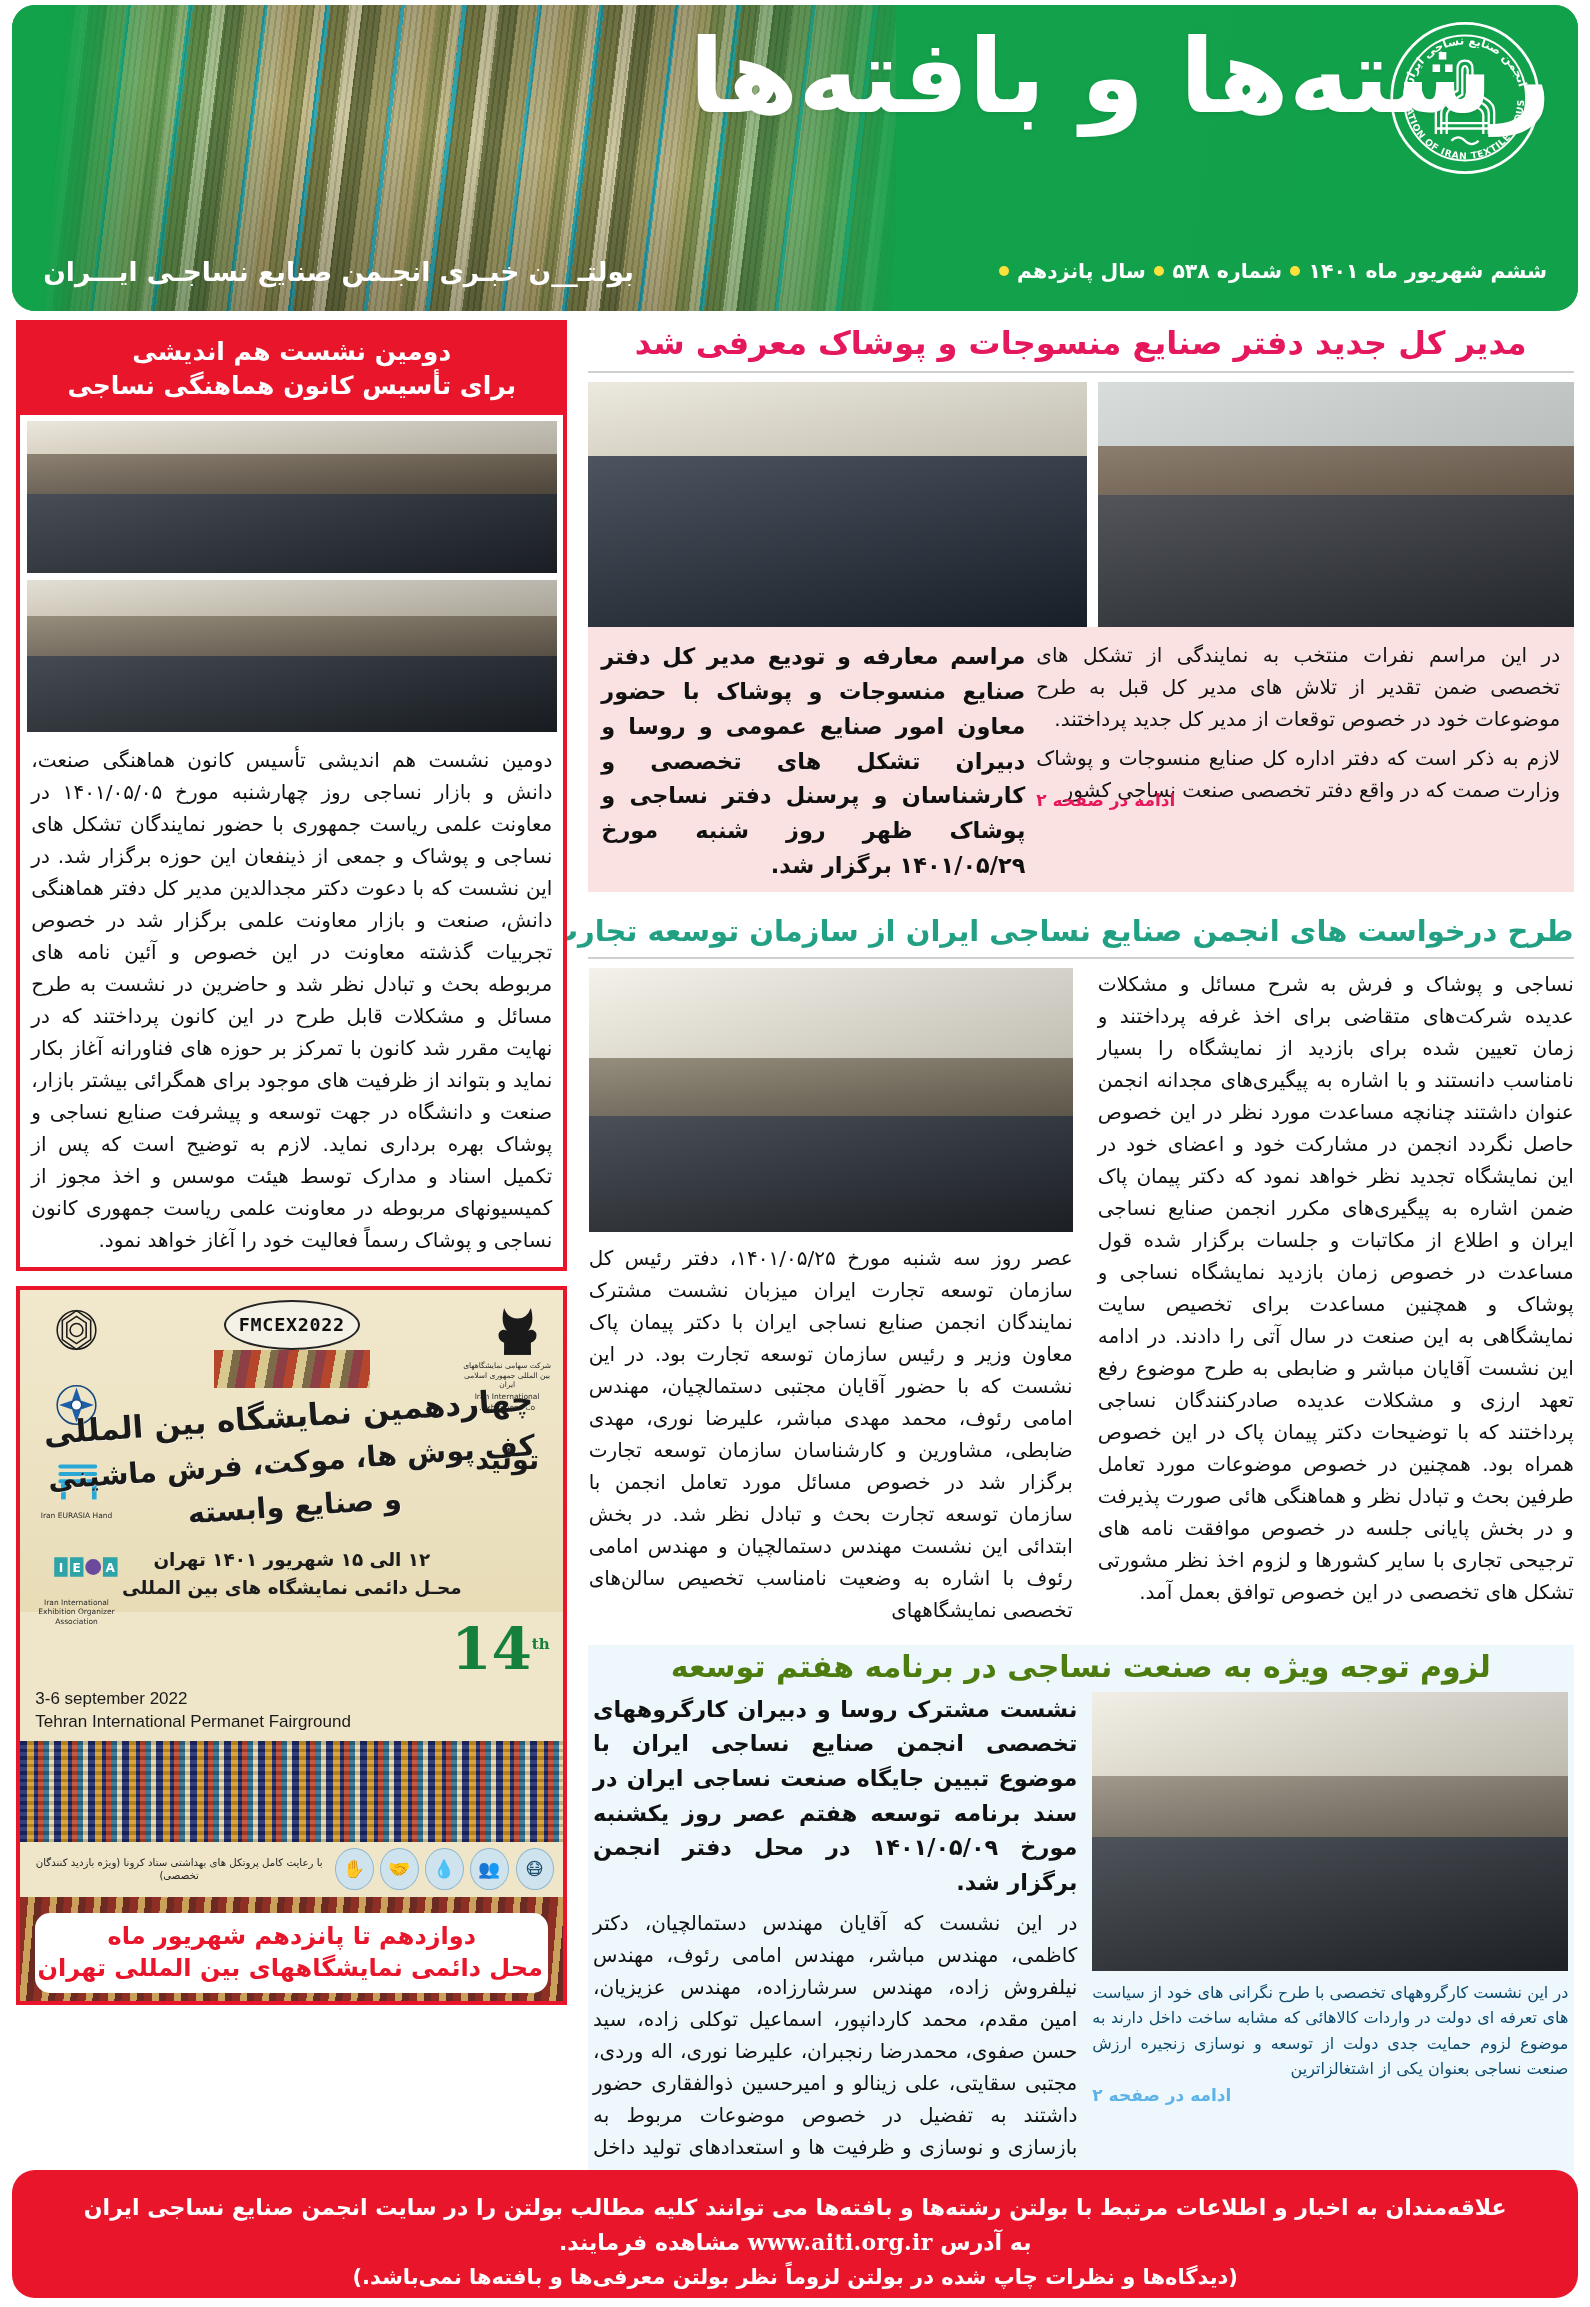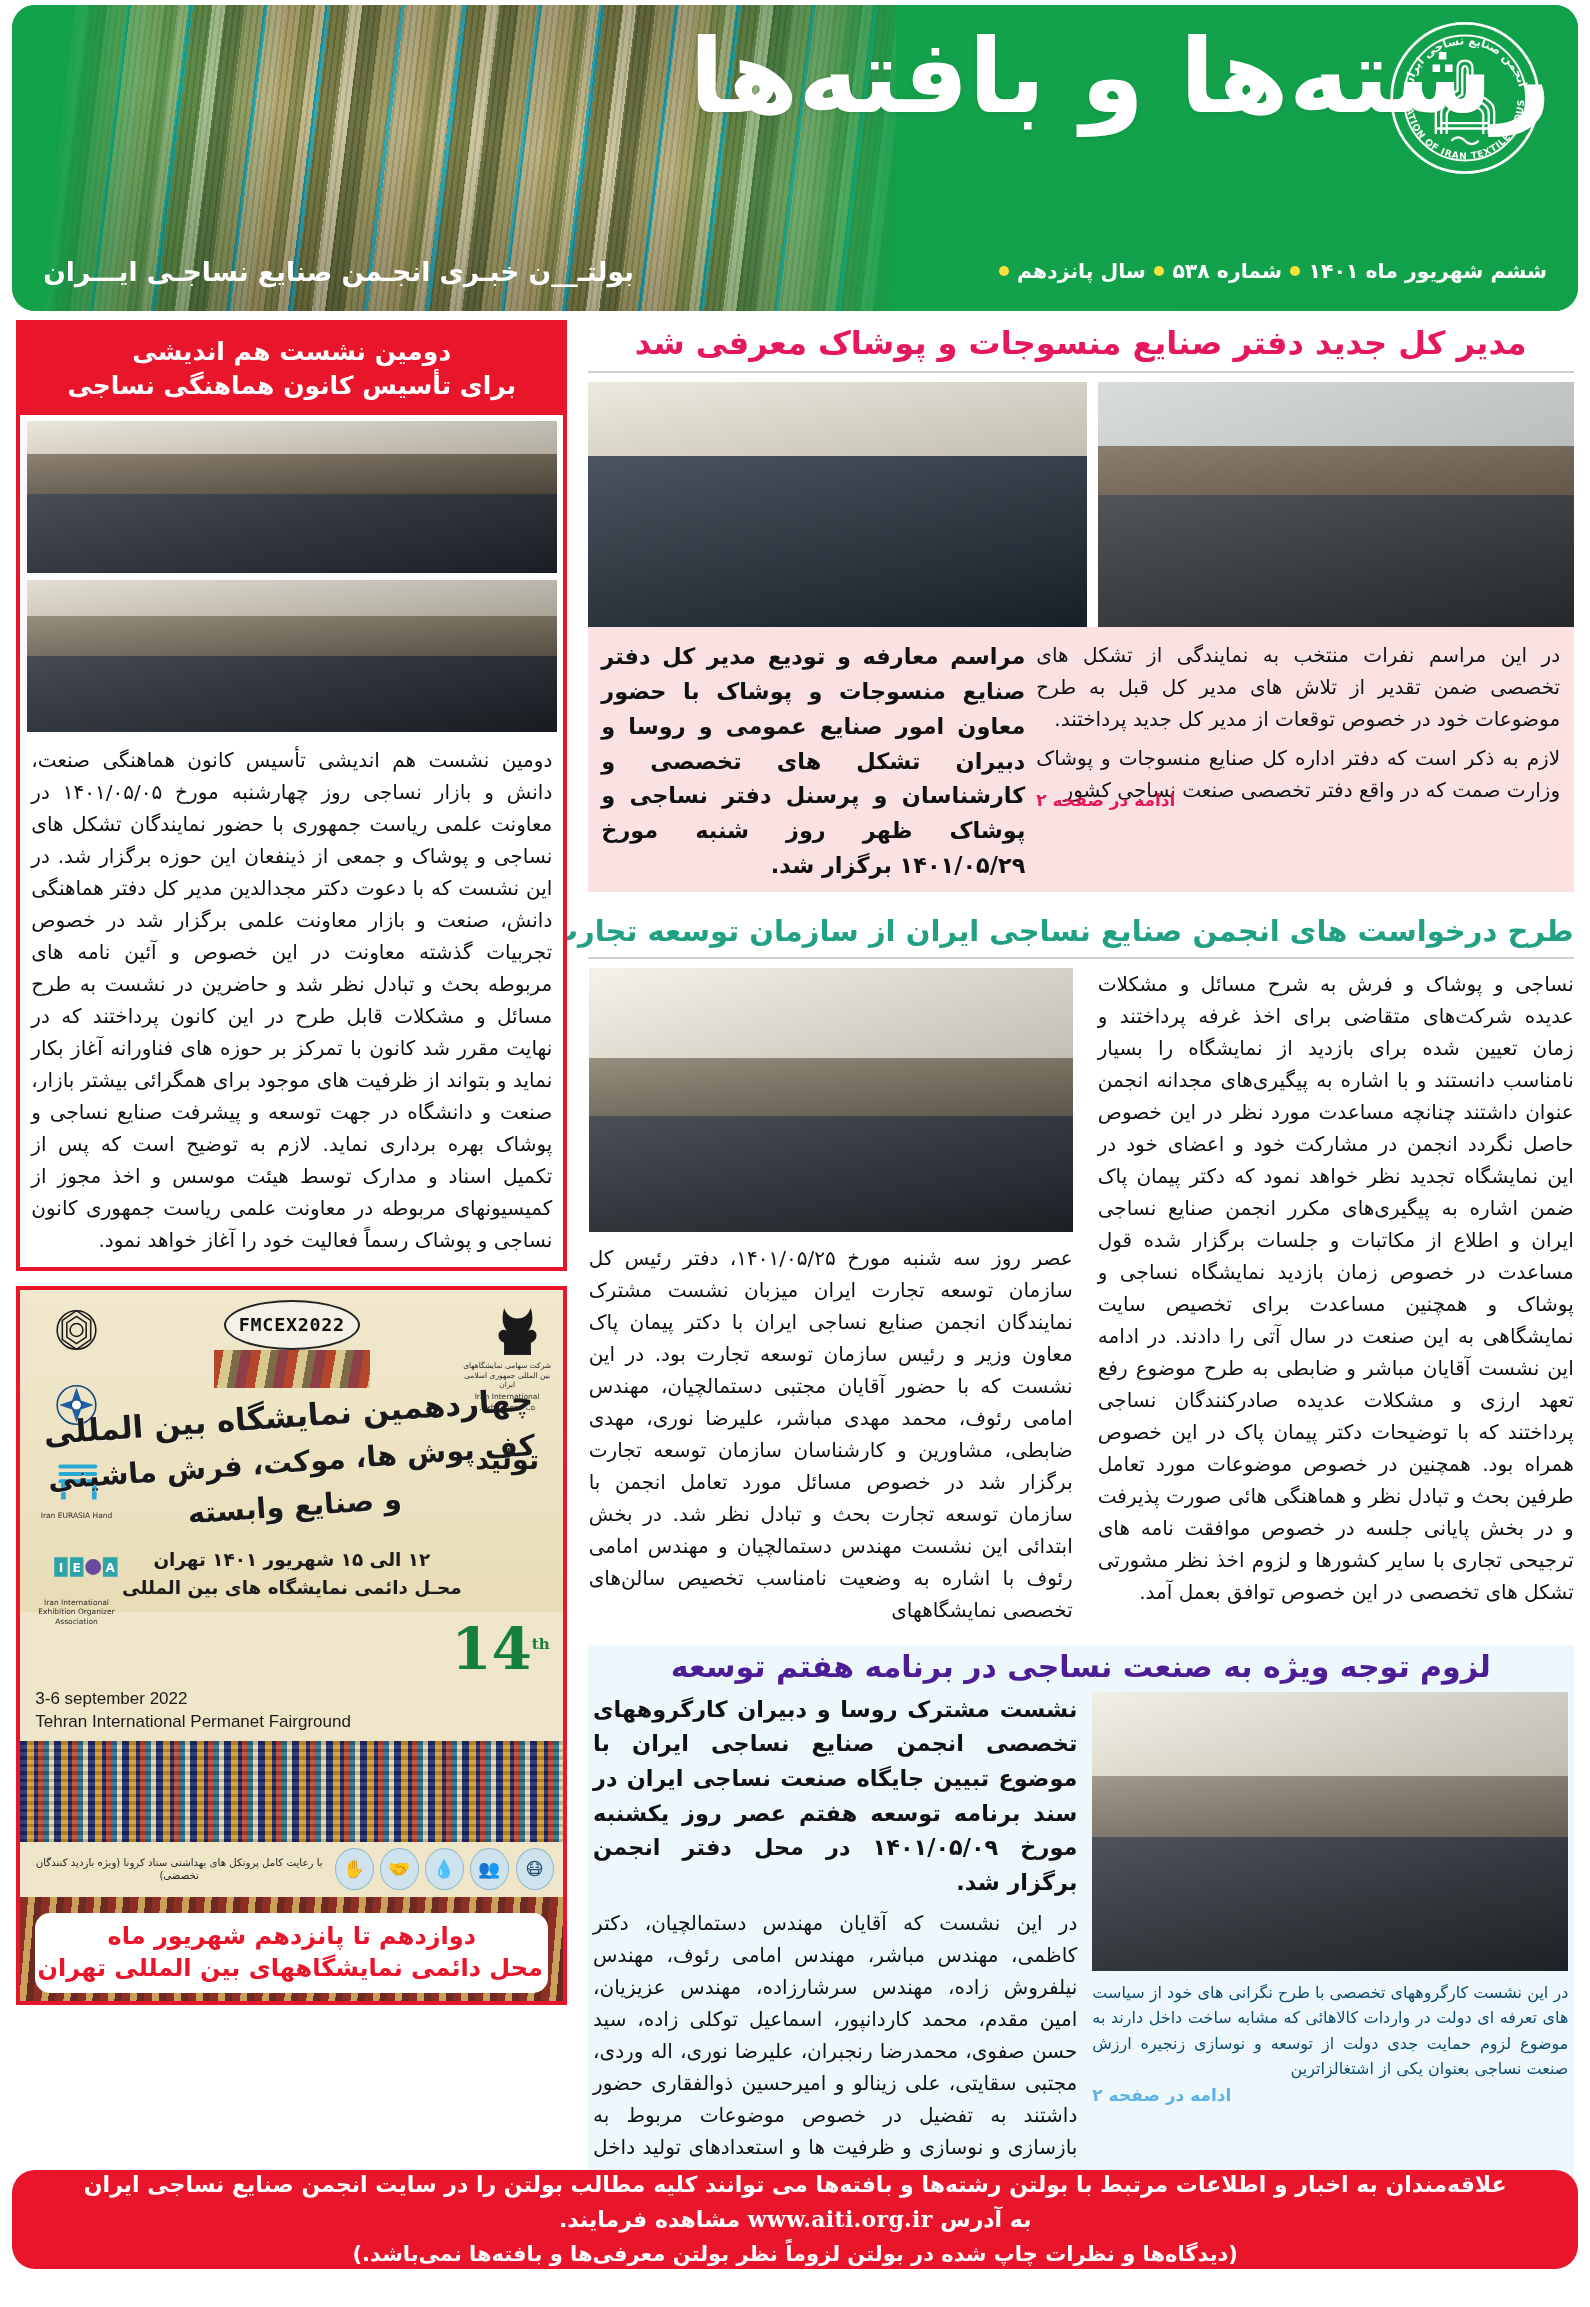--- a/index.html
+++ b/index.html
@@ -79,21 +79,21 @@
   .col-left{position:absolute;right:16.3px;top:0;width:986px;}
   .col-right{position:absolute;left:16.3px;top:0;width:551px;}
 
   
   .hl{
     text-align:center;font-weight:700;line-height:1.2;padding:4.1px 0 6.8px;
     white-space:nowrap;
   }
   .hl-red{color:#e6185c;font-size:32px;}
   .hl-green{color:#21a083;font-size:29px;}
-  .hl-blue{color:#4c1d95;font-size:30px;}
+  .hl-blue{color:#4d7c0f;font-size:30px;}
   .hr-line{height:2px;background:#cfcfcf;margin:1.4px 0 9.5px;}
 
   
   .art1-photos{display:flex;gap:11px;}
   .ph{background:#9aa7ad;overflow:hidden;position:relative;}
   .ph::after{
     content:"";position:absolute;inset:0;
     background:linear-gradient(160deg,rgba(255,255,255,.18),rgba(0,0,0,.22));
   }
   .ph-room{
@@ -213,23 +213,23 @@
   .poster-bottom{position:relative;height:104px;background:
       repeating-linear-gradient(95deg,#8e2f25 0 8.2px,#c9a15a 8.2px 15px,#6b2a22 15px 22px);}
   .poster-ribbon{
     position:absolute;left:15px;right:15px;bottom:8.2px;background:#fff;border-radius:15px;
     text-align:center;padding:6.8px 5.4px 8.2px;
     color:#e8152b;font-weight:700;font-size:24px;line-height:1.35;white-space:nowrap;
   }
 
   
   .footer{
-    position:absolute;left:12.2px;top:2170px;width:1566px;height:99px;
+    position:absolute;left:12.2px;top:2170px;width:1566px;height:128px;
     background:#e8152b;border-radius:23px;color:#fff;
-    display:flex;flex-direction:column;align-items:center;justify-content:center;
+    display:flex;flex-direction:column;align-items:center;justify-content:flex-end;
     gap:6.1px;padding:6.8px 27px;
   }
   .footer .l{font-size:22px;font-weight:700;text-align:center;line-height:1.3;white-space:nowrap;}
   .footer .url{font-family:"DejaVu Serif","Liberation Serif",serif;letter-spacing:0.3px;}
   .footer .l3{font-size:21px;}
 </style>
 </head>
 <body>
 
 <div class="masthead">

